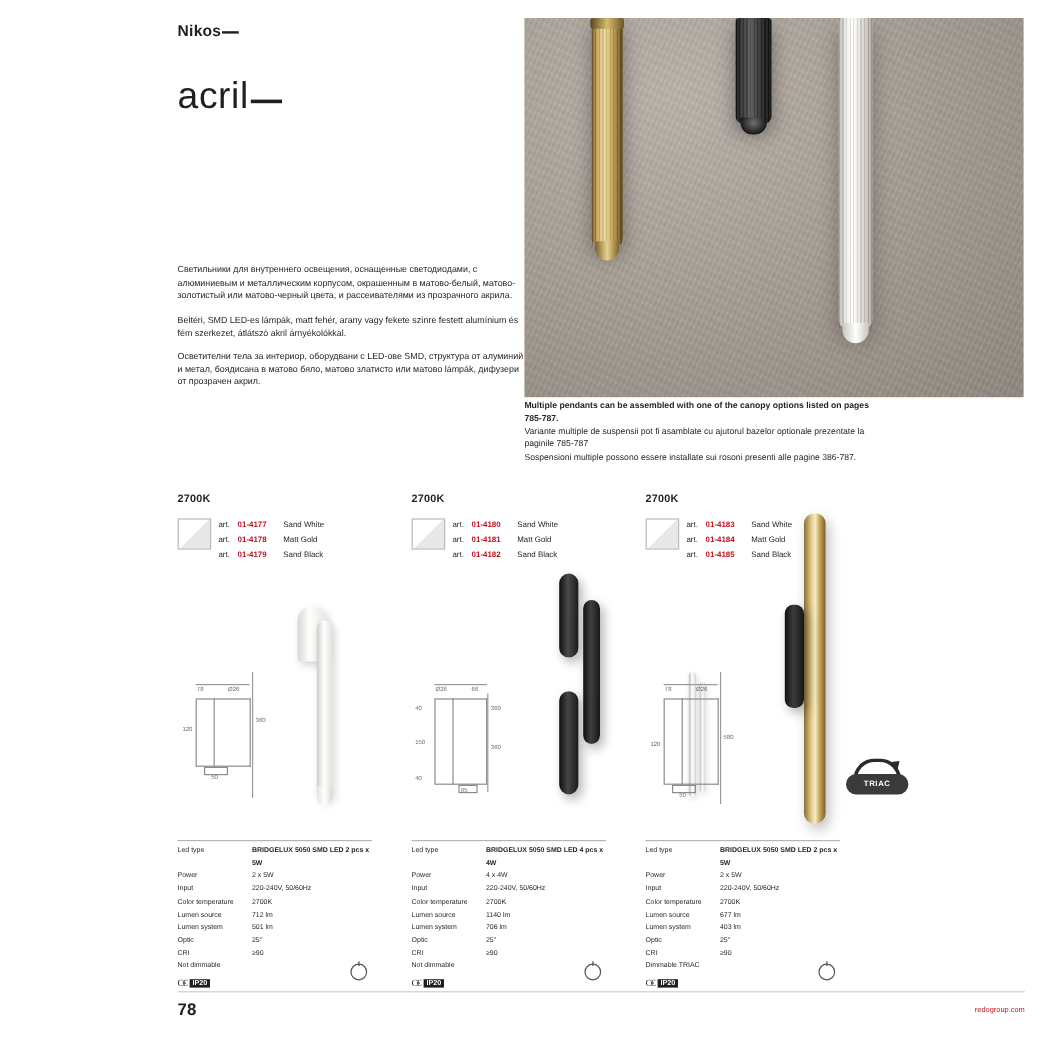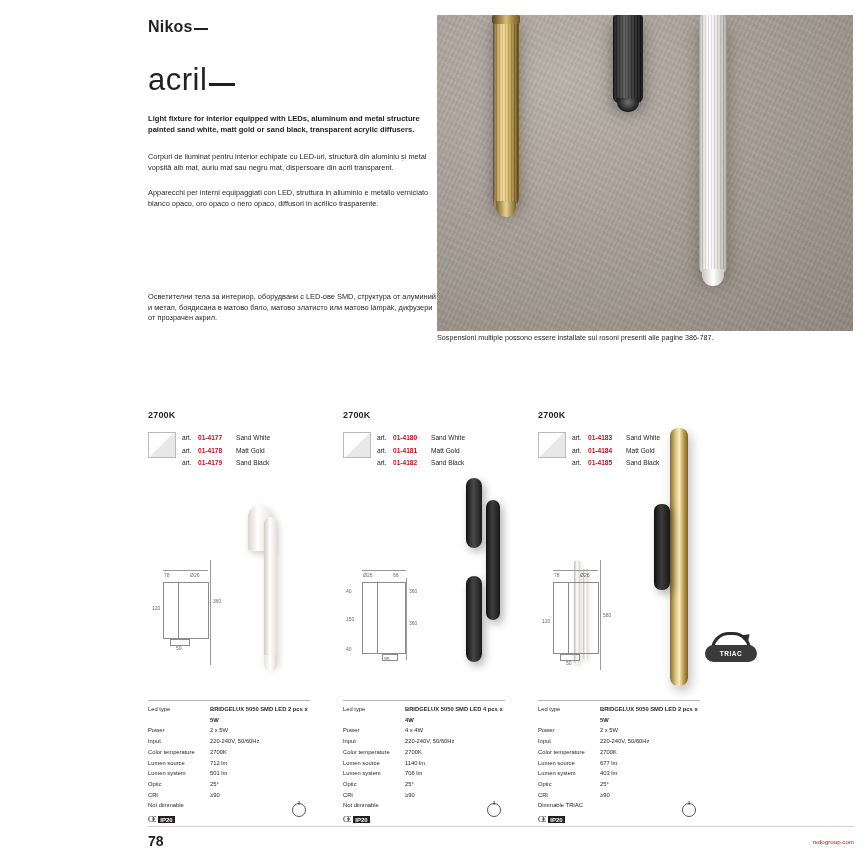--- a/index.html
+++ b/index.html
@@ -9,21 +9,21 @@
     font-family:"Liberation Sans", sans-serif;
     color:#231f20;
     position:relative;
     overflow:hidden;
   }
   .page { position:absolute; inset:0; }
 
   
   .brand {
     position:absolute; left:148px; top:18px;
-    font-size:16px; font-weight:700; letter-spacing:0.2px; color:#231f20;
+    font-size:13px; font-weight:700; letter-spacing:0.2px; color:#231f20;
   }
   .brand .u { display:inline-block; width:14px; border-bottom:2px solid #231f20; margin-left:1px; vertical-align:2px; }
 
   .title {
     position:absolute; left:148px; top:62px;
     font-size:31px; font-weight:400; letter-spacing:0.5px; color:#231f20;
   }
   .title .u { display:inline-block; width:26px; border-bottom:3px solid #231f20; margin-left:2px; vertical-align:4px; }
 
   .lead {
@@ -172,44 +172,45 @@
 </style>
 </head>
 <body>
 
 <div class="page">
 
   <div class="brand"><span>Nikos</span><span class="u"></span></div>
 
   <div class="title"><span>acril</span><span class="u"></span></div>
 
-  <div class="lead">Light fixture for interior equipped with LEDs, aluminum and metal structure painted sand white, matt gold or sand black, transparent acrylic diffusers.</div>
-
-  <div class="para" style="top:152px">Corpuri de iluminat pentru interior echipate cu LED-uri, structură din aluminiu și metal vopsită alb mat, auriu mat sau negru mat, dispersoare din acril transparent.</div>
-  <div class="para" style="top:188px">Apparecchi per interni equipaggiati con LED, struttura in alluminio e metallo verniciato bianco opaco, oro opaco o nero opaco, diffusori in acrilico trasparente.</div>
+
+  <div class="para" style="top:220px">Светильники для внутреннего освещения, оснащенные светодиодами, с алюминиевым и металлическим корпусом, окрашенным в матово-белый, матово-золотистый или матово-черный цвета, и рассеивателями из прозрачного акрила.</div>
+  <div class="para" style="top:262px">Beltéri, SMD LED-es lámpák, matt fehér, arany vagy fekete színre festett alumínium és fém szerkezet, átlátszó akril árnyékolókkal.</div>
   <div class="para" style="top:292px">Осветителни тела за интериор, оборудвани с LED-ове SMD, структура от алуминий и метал, боядисана в матово бяло, матово златисто или матово lámpák, дифузери от прозрачен акрил.</div>
 
   <div class="hero">
     <div class="wallgrain"></div>
     <div class="pend gold">
       <div class="rib"></div>
       <div class="cap"></div>
       <div class="tip"></div>
     </div>
     <div class="pend black">
       <div class="rib"></div>
       <div class="lens"></div>
     </div>
     <div class="pend white">
       <div class="rib"></div>
       <div class="tip"></div>
     </div>
   </div>
 
   <div class="herocap">
+    <div class="b">Multiple pendants can be assembled with one of the canopy options listed on pages 785-787.</div>
+    <div>Variante multiple de suspensii pot fi asamblate cu ajutorul bazelor optionale prezentate la paginile 785-787</div>
     <div>Sospensioni multiple possono essere installate sui rosoni presenti alle pagine 386-787.</div>
   </div>
 
   <div class="col col-1">
     <div class="kelvin">2700K</div>
     <div class="swatch sw-white"></div>
     <div class="artlist">
       <div class="artrow">
         <span class="art">art.</span>
         <span class="code">01-4177</span>

